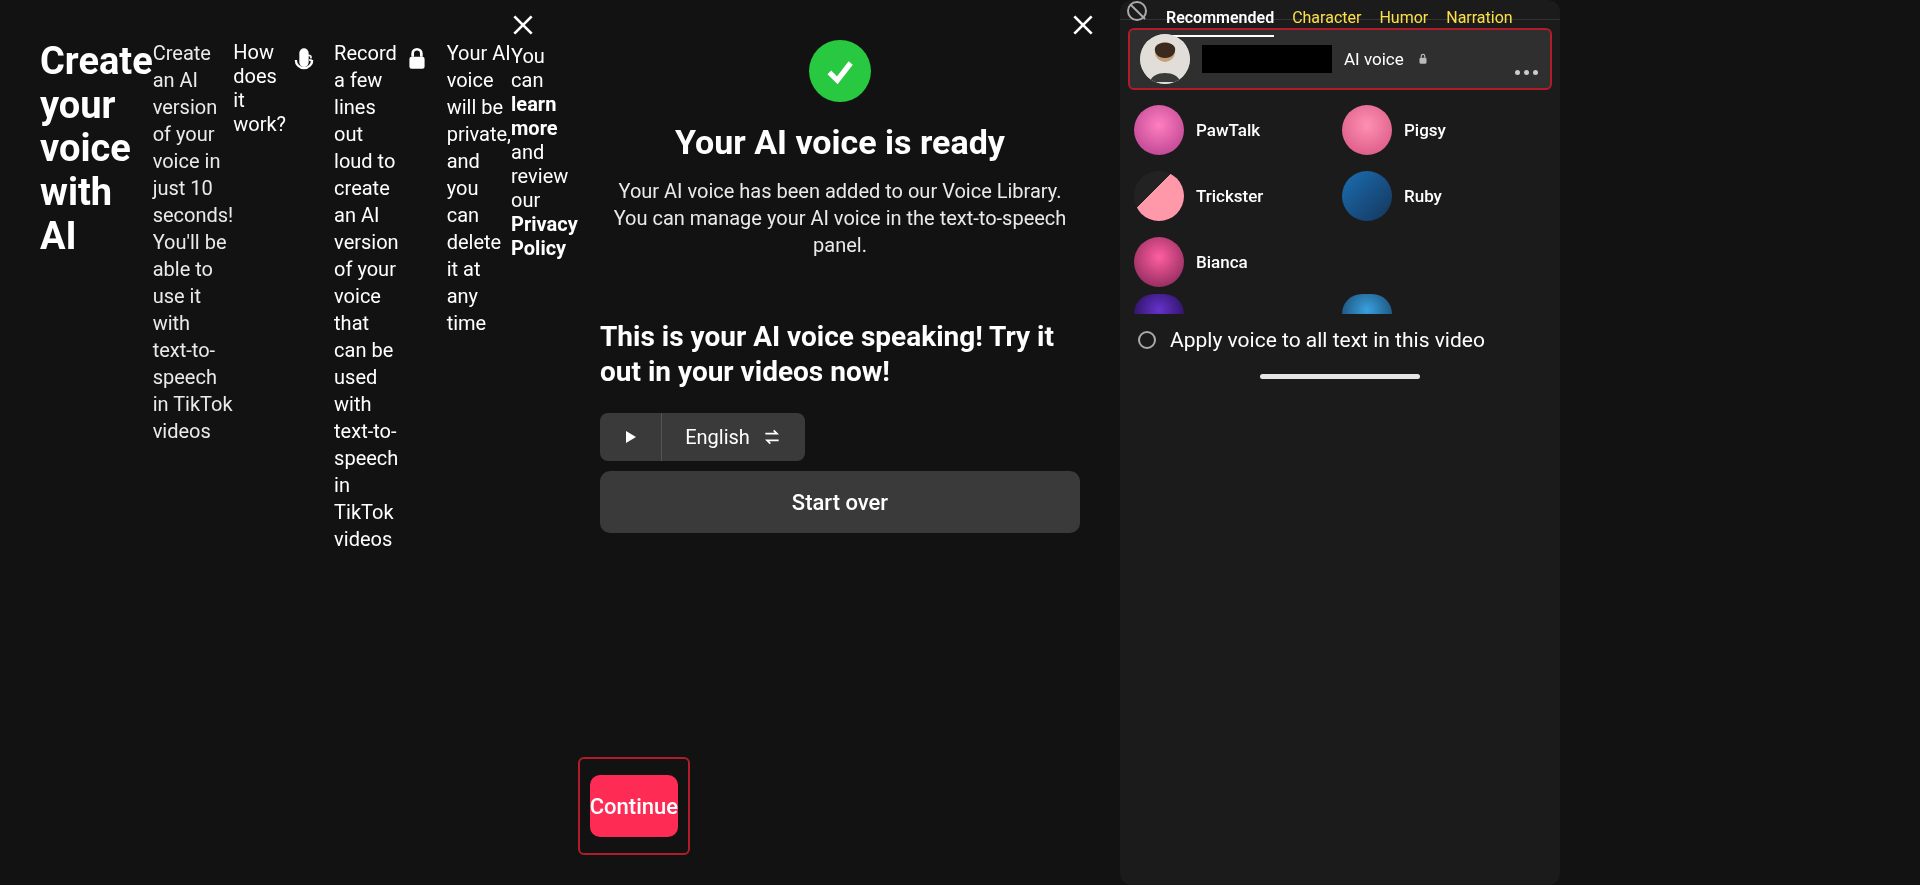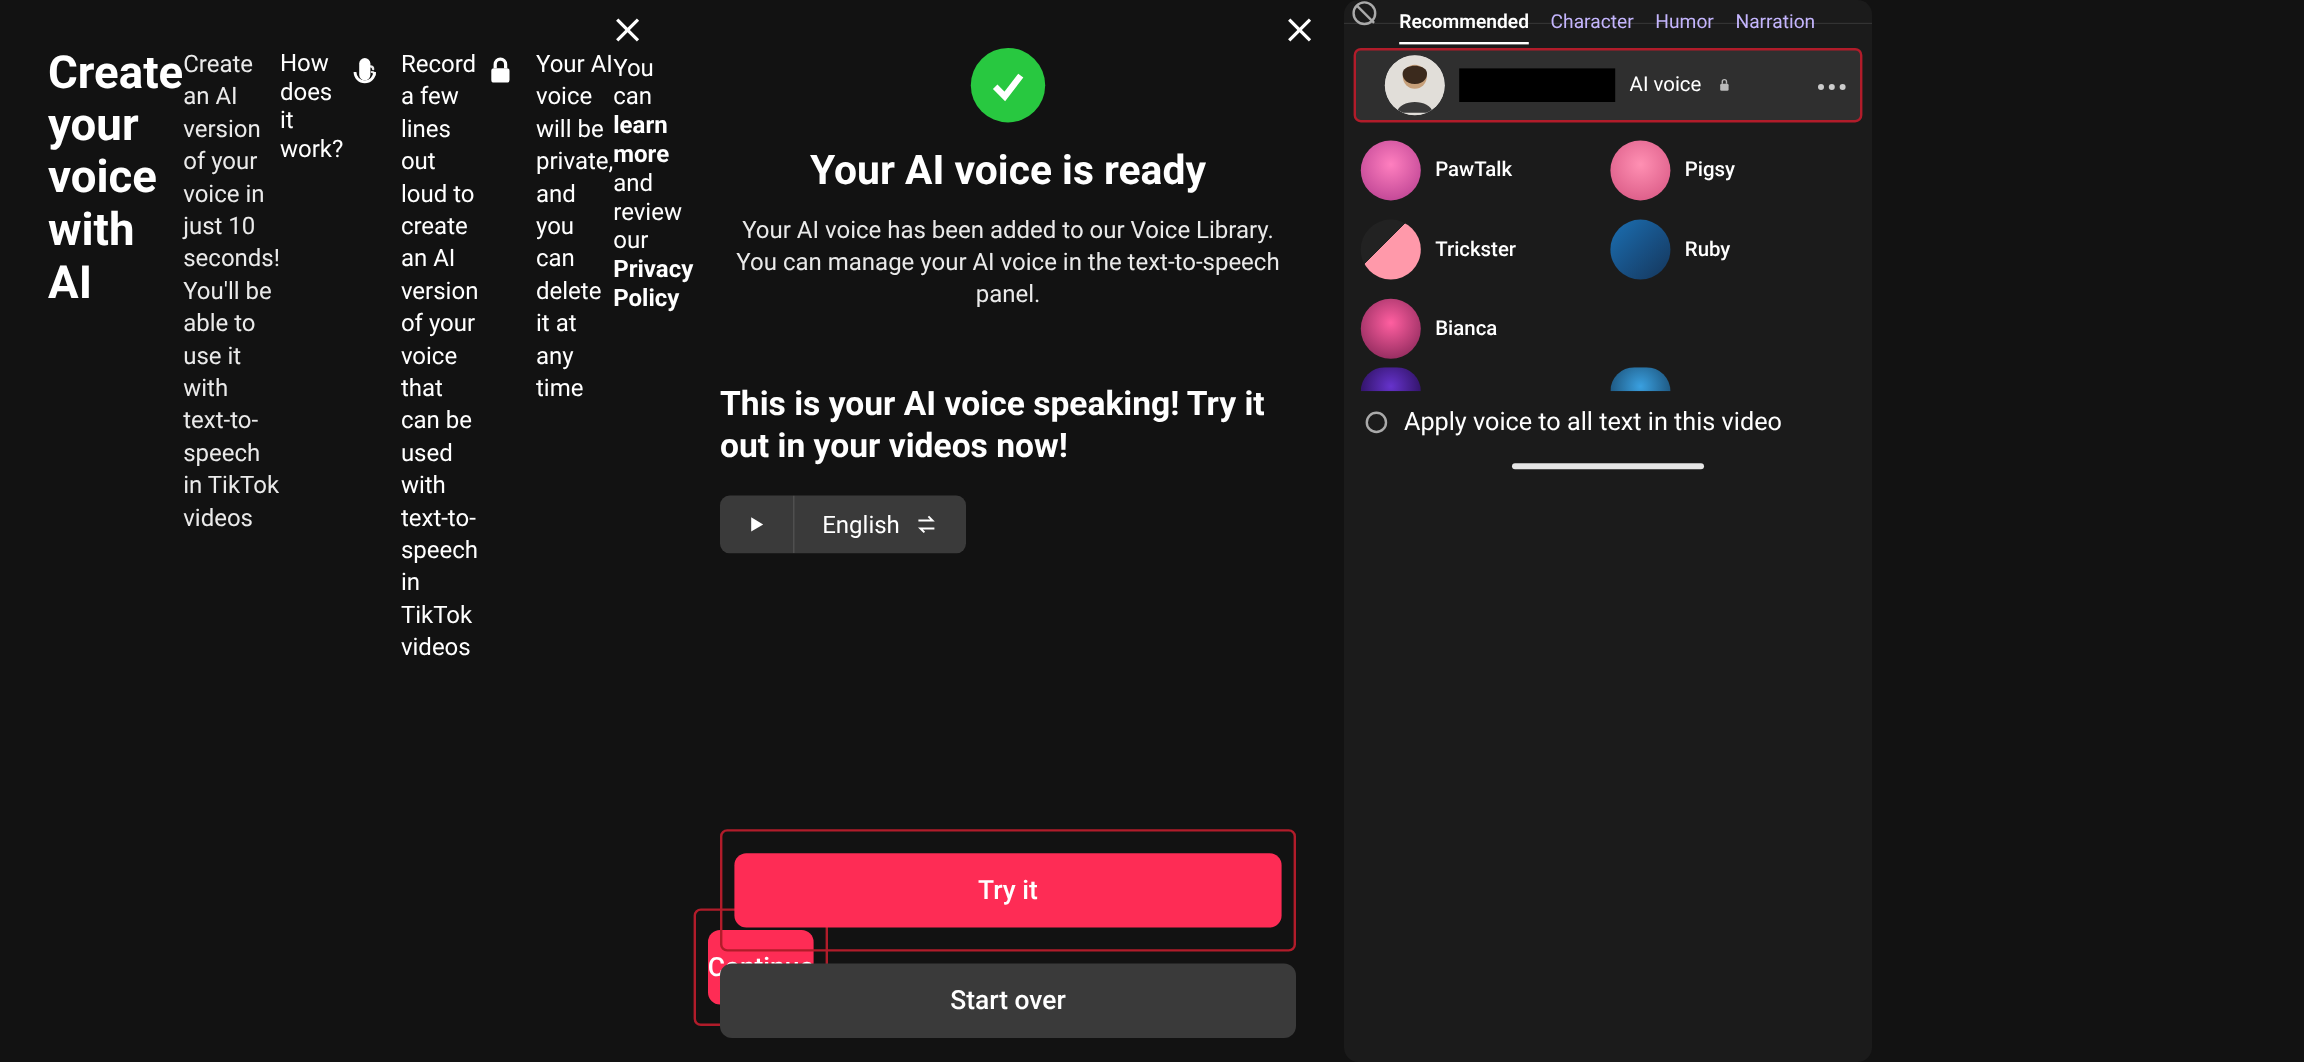--- a/index.html
+++ b/index.html
@@ -70,26 +70,26 @@
     border:2px solid #b11c2a;
     border-radius:6px;
     padding:18px 10px;
     margin-top:auto;
   }
   .btn-stack { margin-top:10px;}
   
   
   .tabs { display:flex; align-items:flex-start; height:20px; border-bottom:1px solid #333; padding:0 6px; gap:18px;}
   .tab-icon { width:22px; height:22px; display:flex; align-items:center; justify-content:center;}
-  .tab { font-size:16px; color:#c4b5fd; cursor:pointer; padding:8px 0; }
+  .tab { font-size:16px; color:#fde047; cursor:pointer; padding:8px 0; }
   .tab.active { color:#fff; font-weight:600; border-bottom:2px solid #fff;}
   
   .voice-top {
-    display:flex; align-items:center; gap:12px; padding:6px 24px;
-    border:2px solid #b11c2a; border-radius:6px; margin:20px 8px 4px 8px;
+    display:flex; align-items:center; gap:12px; padding:6px 10px;
+    border:2px solid #b11c2a; border-radius:6px; margin:8px 8px 4px 8px;
     background:#2f2f2f; height:62px;
   }
   .avatar-user {
     width:50px; height:50px; border-radius:50%; background:#d6d6d6;
     display:flex; align-items:center; justify-content:center; overflow:hidden;
   }
   .redact { width:130px; height:28px; background:#000;}
   .voice-name-text { font-size:17px;}
   
   .more-btn {
@@ -207,23 +207,20 @@
         <div class="play-tri"></div>
       </div>
     <div class="lang-right">
       <span>English</span>
       <svg class="swap" viewBox="0 0 24 24" stroke="#fff" stroke-width="2" fill="none">
           <path d="M4 8h14l-4-4M20 16H6l4 4"></path>
         </svg>
     </div>
   </div>
 
-  <div class="highlight-box-2">
-    <div class="btn btn-pink">Try it</div>
-  </div>
   <div class="btn-stack">
     <div class="btn btn-grey">Start over</div>
   </div>
 </div>
 
 <div class="panel panel-3">
   <div class="panel-3-top">
     <div class="tabs">
       <div class="tab-icon">
           <div class="noentry"></div>

